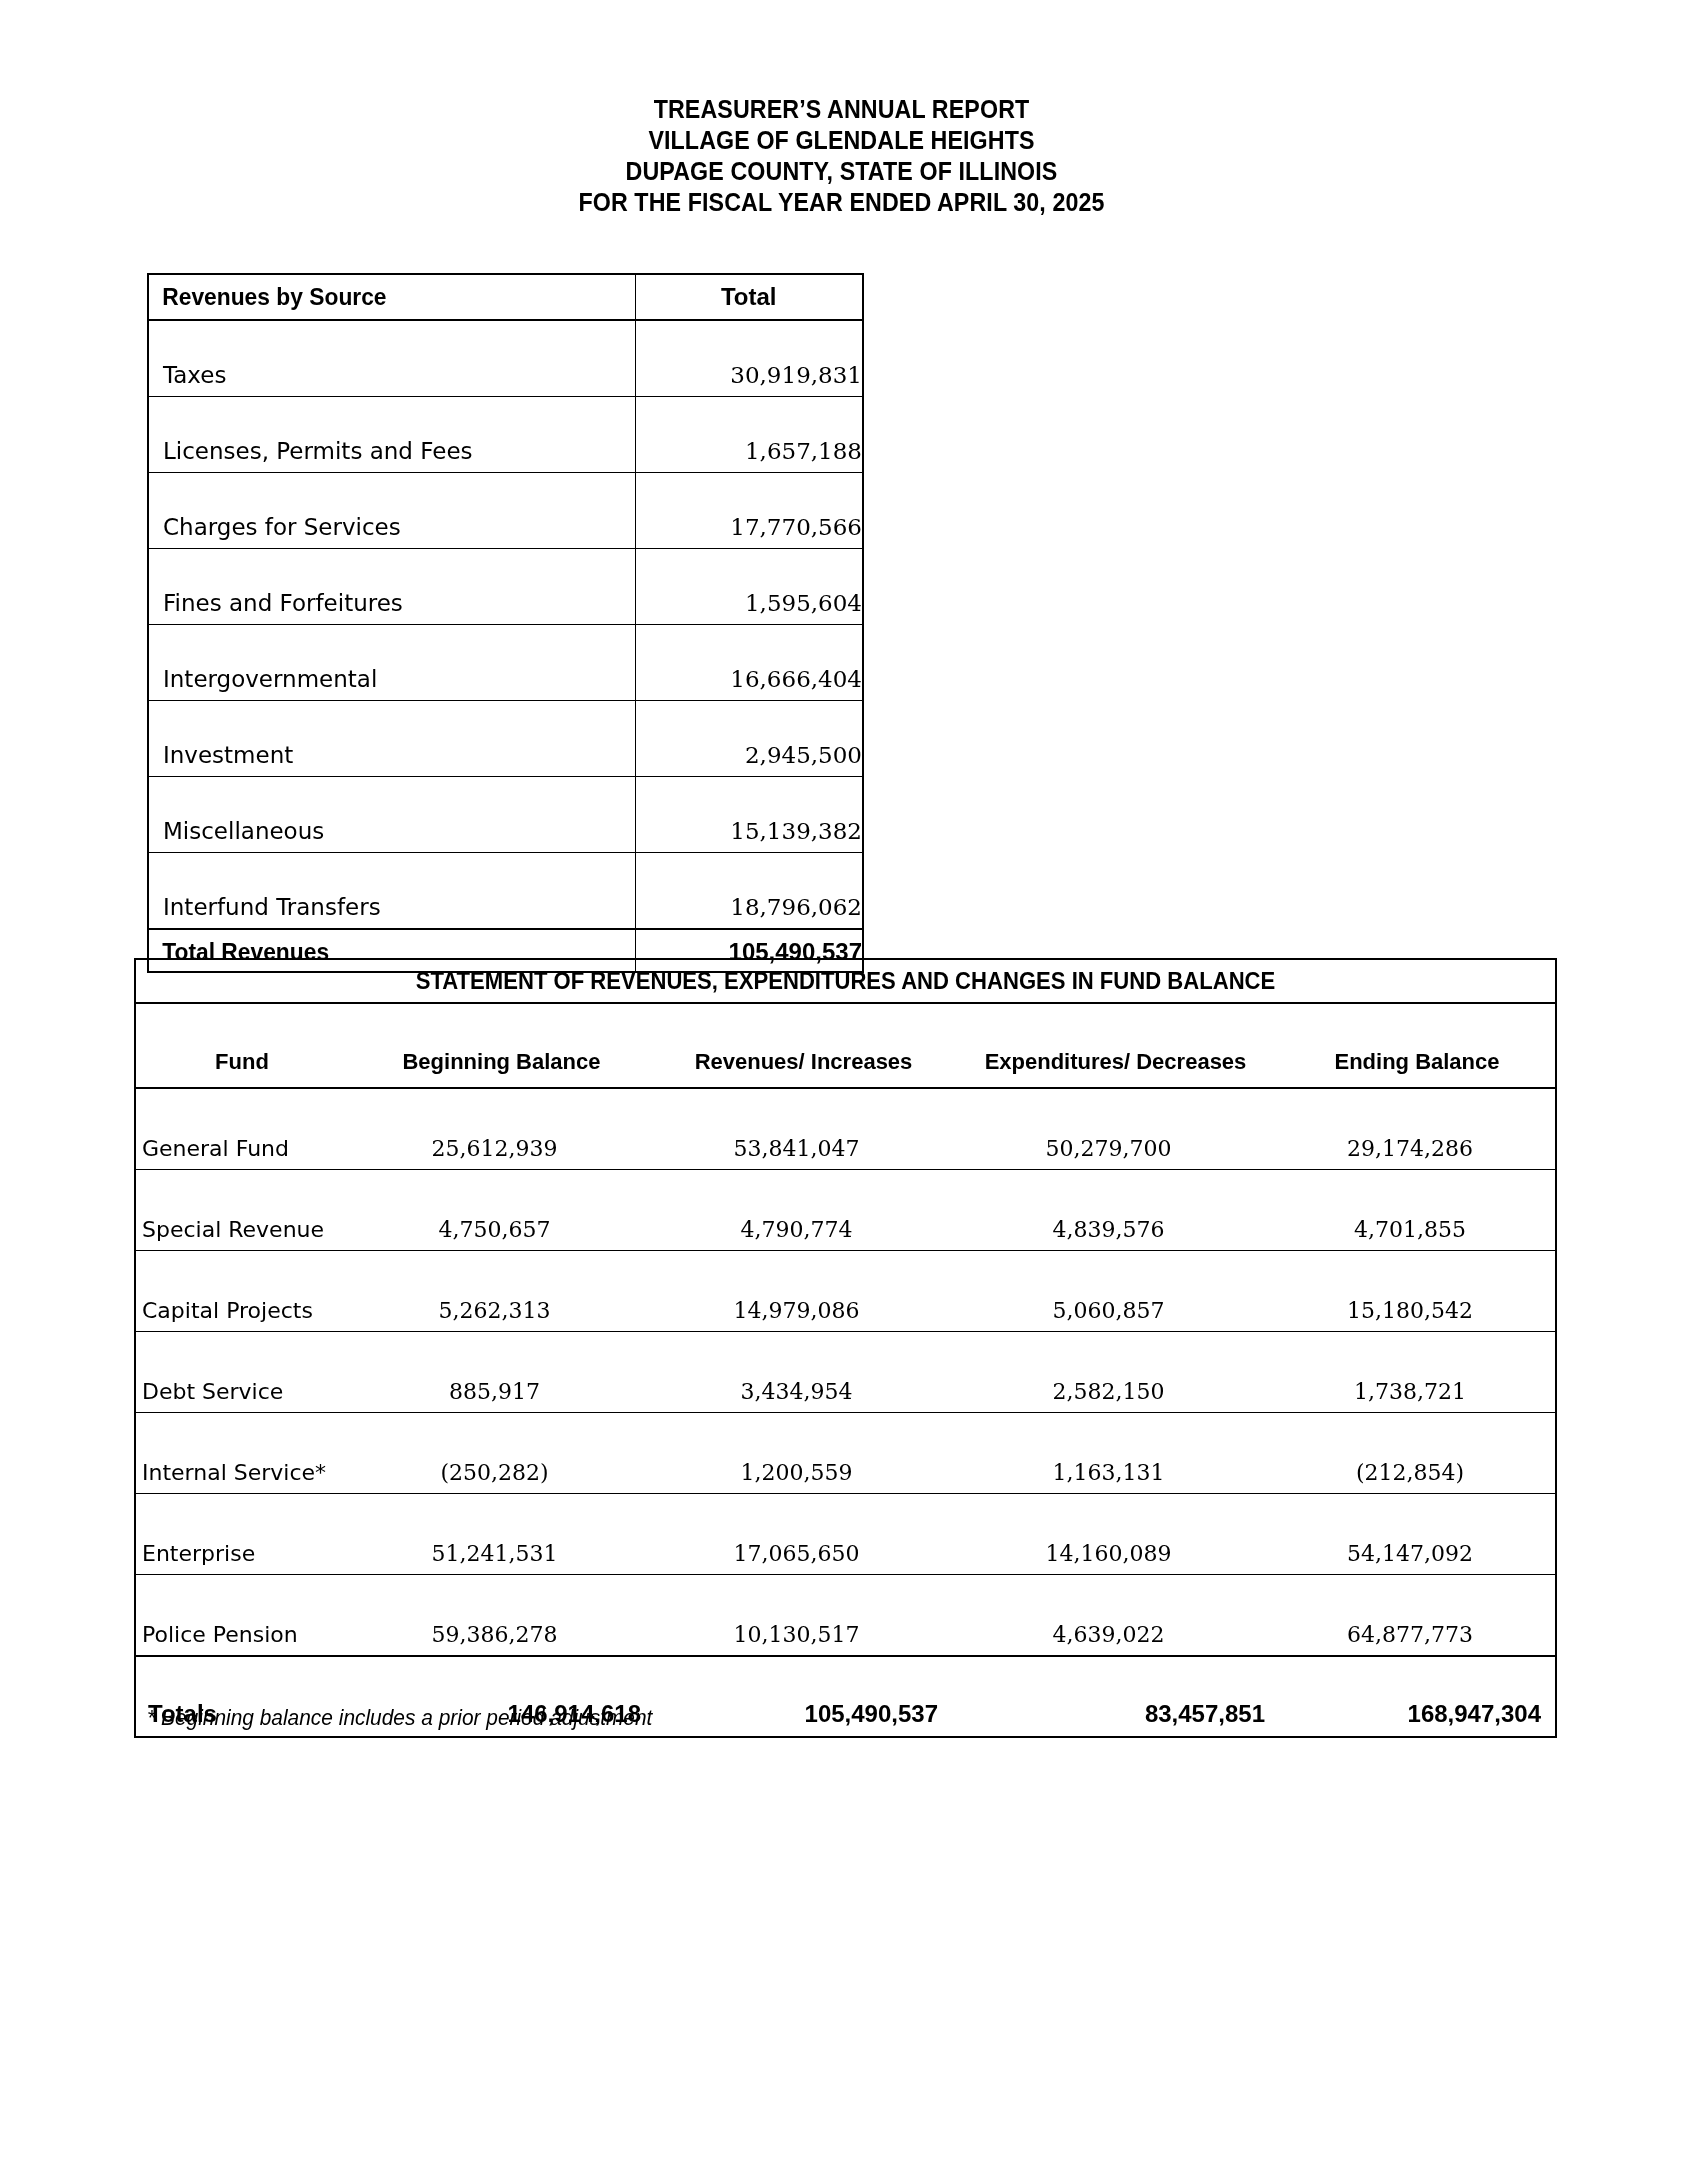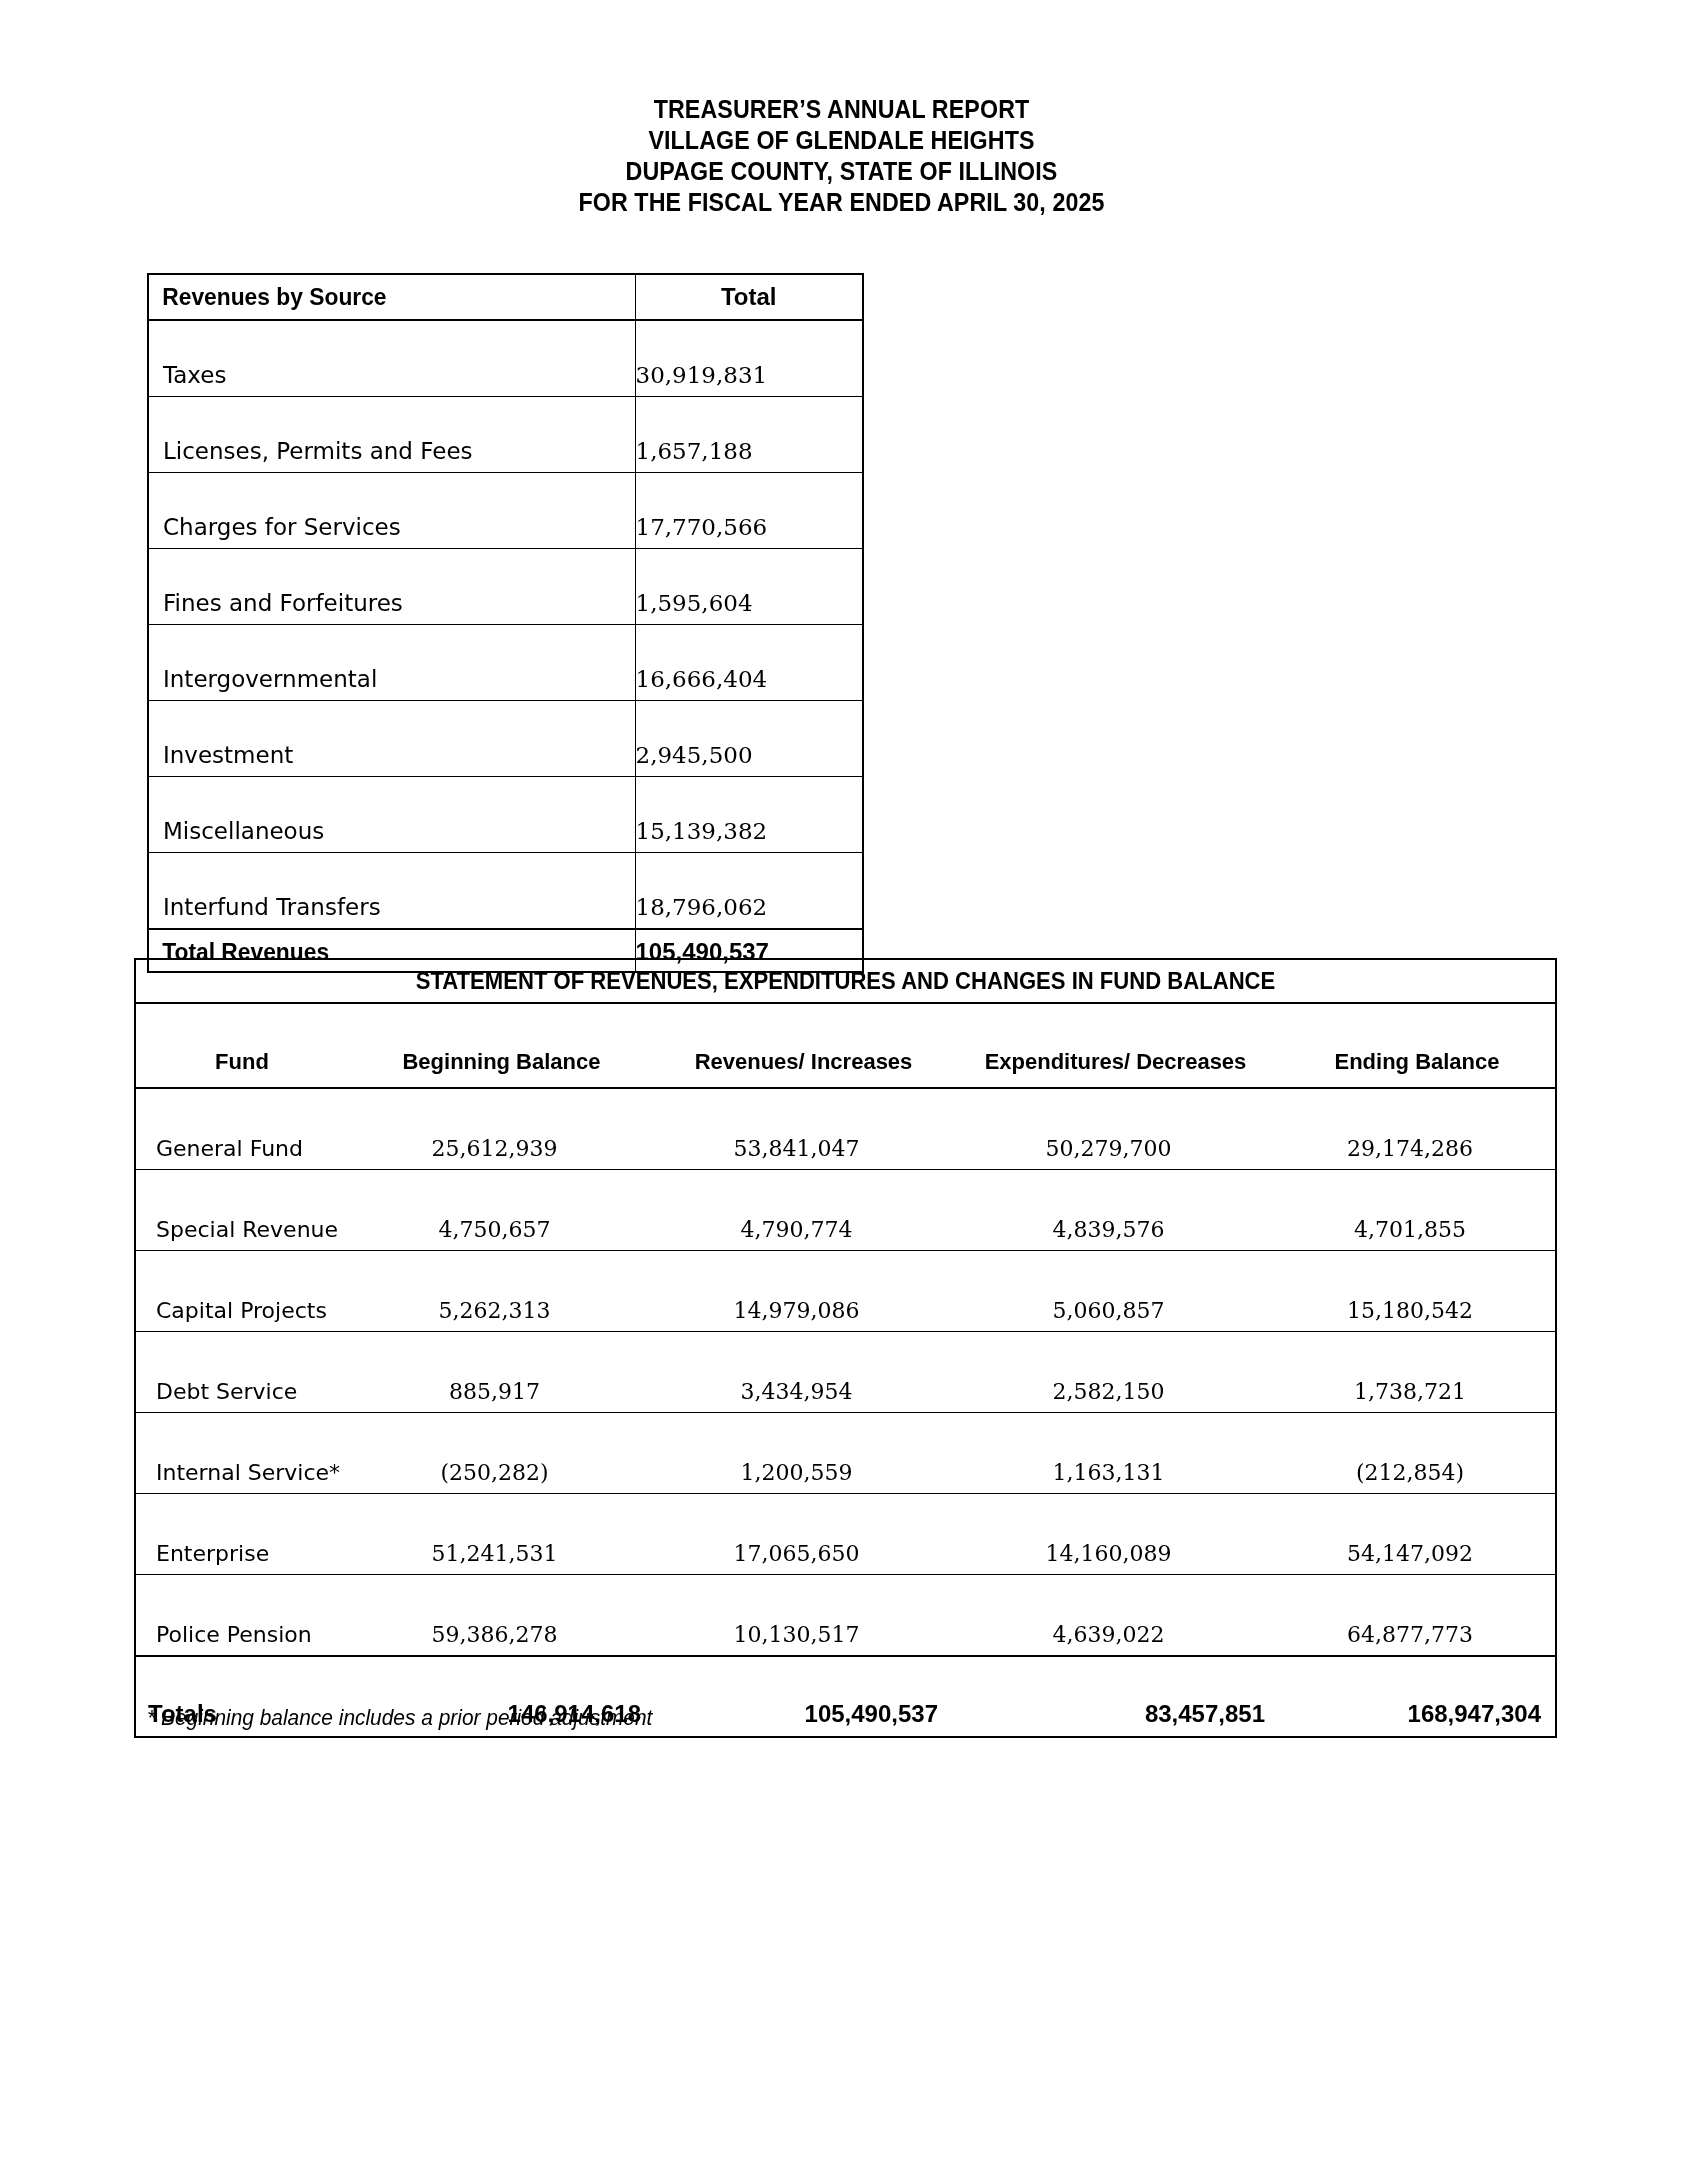--- a/index.html
+++ b/index.html
@@ -82,21 +82,21 @@
     padding-bottom: 8px;
   }
   .tbl-revenues .cell-label {
     text-align: left;
     padding-left: 14px;
     font-size: 23px;
     font-weight: 400;
     font-family: "DejaVu Sans", sans-serif;
   }
   .tbl-revenues .cell-total {
-    text-align: left;
+    text-align: right;
     font-size: 23px;
     font-weight: 400;
     font-family: "DejaVu Serif", serif;
   }
   .tbl-revenues .total-row td {
     height: 36px;
     padding-bottom: 5px;
     border-top-width: 2.5px;
   }
   .tbl-revenues .total-row .cell-label {
@@ -157,21 +157,21 @@
   }
   .tbl-statement .data-row td {
     height: 72px;
     padding-bottom: 8px;
     font-size: 22px;
     font-weight: 400;
     font-family: "DejaVu Serif", serif;
   }
   .tbl-statement .data-row td.c-fund {
     text-align: left;
-    padding-left: 20px;
+    padding-left: 6px;
     font-family: "DejaVu Sans", sans-serif;
     font-size: 22px;
   }
   .tbl-statement .data-row td.c-num {
     text-align: center;
     padding-right: 14px;
   }
   .tbl-statement .totals-row td {
     height: 71px;
     padding-bottom: 8px;

